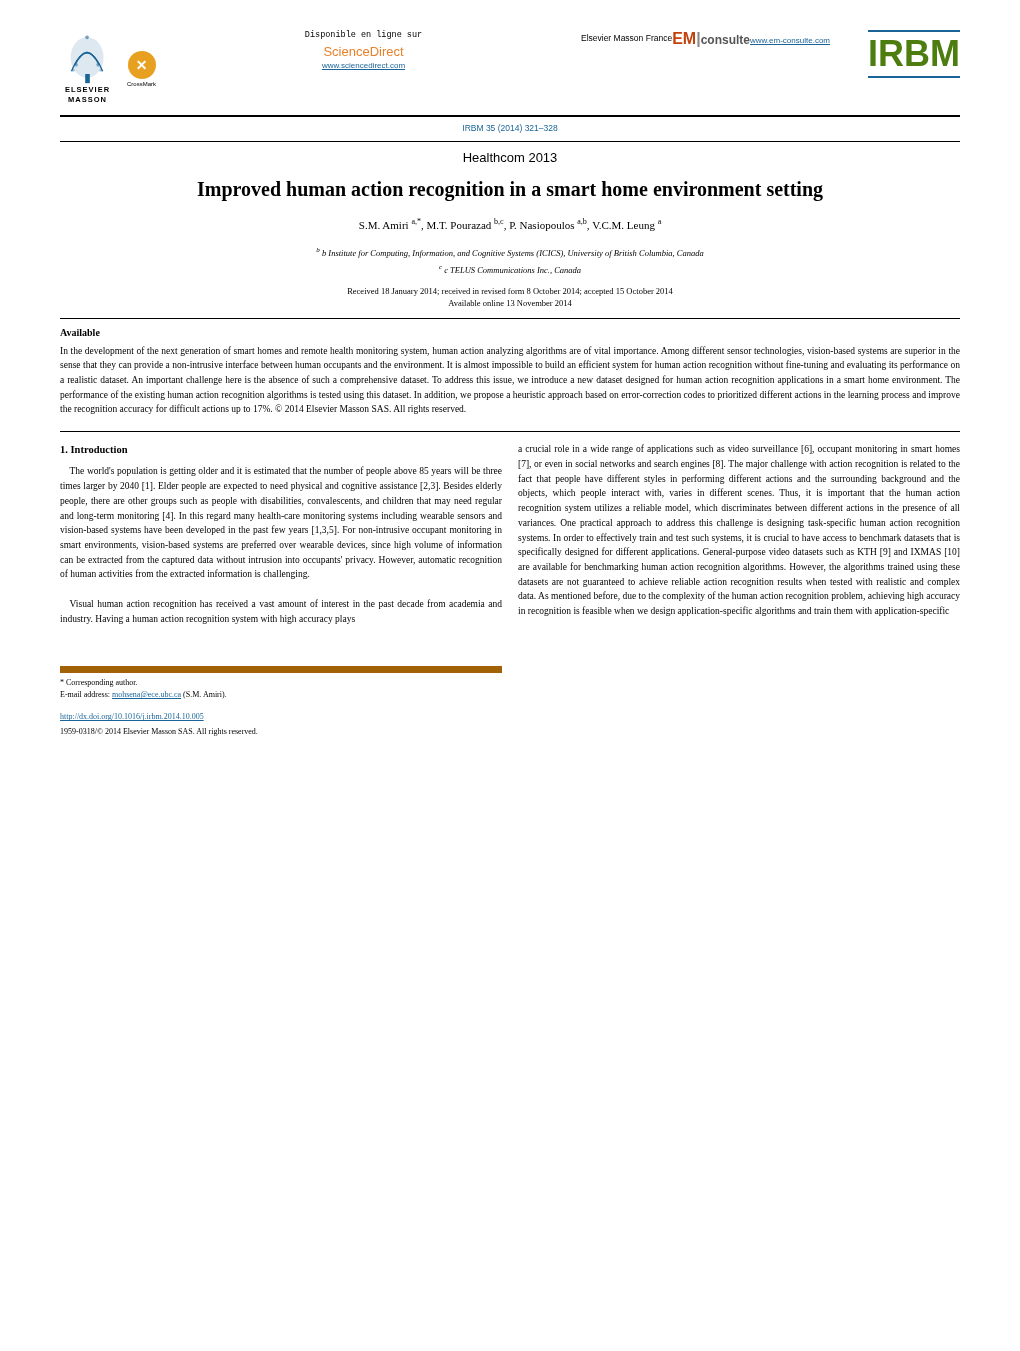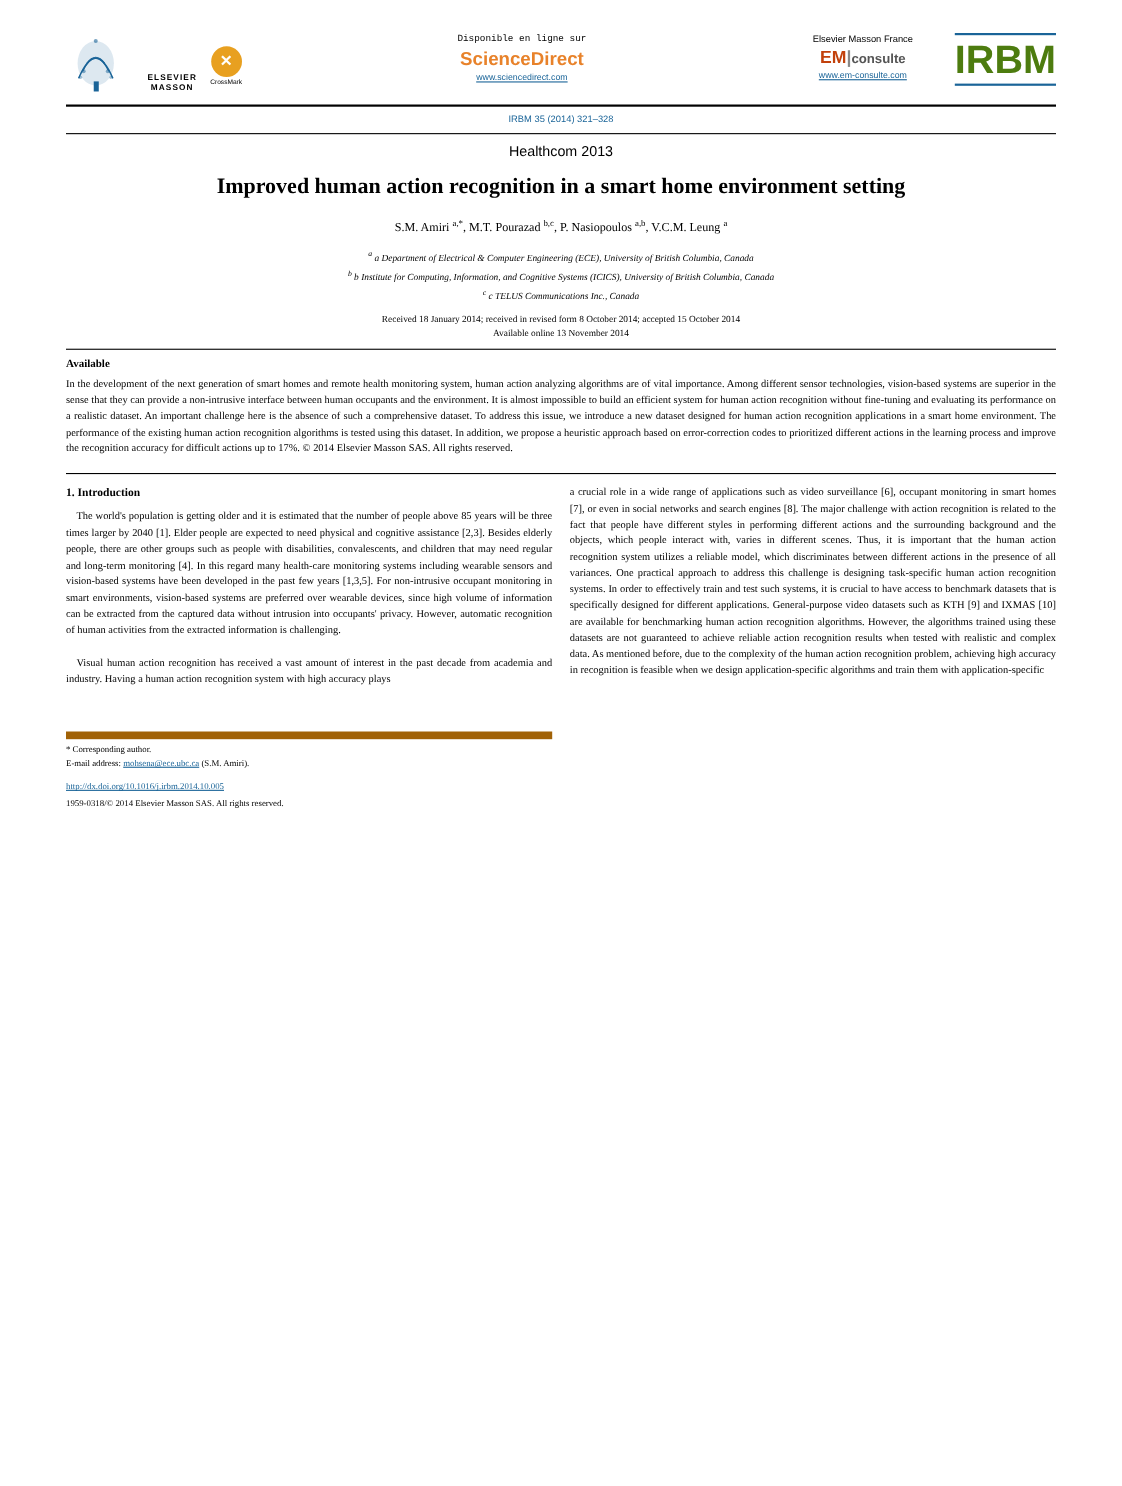--- a/index.html
+++ b/index.html
@@ -26,23 +26,22 @@
       padding-bottom: 10px;
       margin-bottom: 6px;
     }
     .header-left {
       display: flex;
       align-items: center;
       gap: 12px;
     }
     .elsevier-logo {
       display: flex;
-      flex-direction: row;
-      align-items: flex-end;
-      gap: 19px;
+      flex-direction: column;
+      align-items: center;
     }
     .elsevier-tree {
       width: 55px;
       height: 55px;
     }
     .elsevier-text {
       font-size: 7.5px;
       font-family: Arial, sans-serif;
       text-align: center;
       font-weight: bold;
@@ -85,21 +84,21 @@
       margin-bottom: 4px;
     }
     .sciencedirect-url {
       font-size: 8px;
       color: #1a6498;
       text-decoration: underline;
       font-family: Arial, sans-serif;
     }
     .emconsulte-section {
       display: flex;
-      flex-direction: column;
+      flex-direction: row;
       align-items: center;
       margin: 0 10px;
     }
     .em-france {
       font-size: 8.5px;
       font-family: Arial, sans-serif;
       margin-bottom: 4px;
     }
     .em-url {
       font-size: 8px;
@@ -265,21 +264,21 @@
 
       <div class="crossmark-logo">
         <div class="crossmark-circle">✕</div>
         <div class="crossmark-text">CrossMark</div>
       </div>
     </div>
 
     <div class="header-center">
       <div class="disponible-text">Disponible en ligne sur</div>
 
-      <div style="font-size:17px;font-family:Arial,sans-serif;font-weight:bold;color:#e8822a;margin-bottom:2px;">
+      <div style="font-size:13px;font-family:Arial,sans-serif;font-weight:normal;color:#e8822a;margin-bottom:2px;">
         <span style="color:#e8822a;">ScienceDirect</span>
       </div>
       <div class="sciencedirect-url">www.sciencedirect.com</div>
     </div>
 
     <div class="emconsulte-section">
       <div class="em-france">Elsevier Masson France</div>
       <div style="font-size:16px;font-family:Arial,sans-serif;font-weight:bold;margin-bottom:2px;">
         <span style="color:#c2410c;">EM</span><span style="color:#888;">|</span><span style="color:#555;font-size:12px;">consulte</span>
       </div>
@@ -297,21 +296,20 @@
 
   <div class="healthcom">Healthcom 2013</div>
 
   <div class="article-title">Improved human action recognition in a smart home environment setting</div>
 
   <div class="authors">
     <span>S.M. Amiri <sup>a,*</sup>, M.T. Pourazad <sup>b,c</sup>, P. Nasiopoulos <sup>a,b</sup>, V.C.M. Leung <sup>a</sup></span>
   </div>
 
   <div class="affiliations">
-    <p><sup>a</sup> <span>a Department of Electrical &amp; Computer Engineering (ECE), University of British Columbia, Canada</span></p>
     <p><sup>b</sup> <span>b Institute for Computing, Information, and Cognitive Systems (ICICS), University of British Columbia, Canada</span></p>
     <p><sup>c</sup> <span>c TELUS Communications Inc., Canada</span></p>
   </div>
 
   <div class="dates">Received 18 January 2014; received in revised form 8 October 2014; accepted 15 October 2014</div>
   <div class="available">Available online 13 November 2014</div>
 
   <hr class="divider">
 
   <div class="abstract-section">

